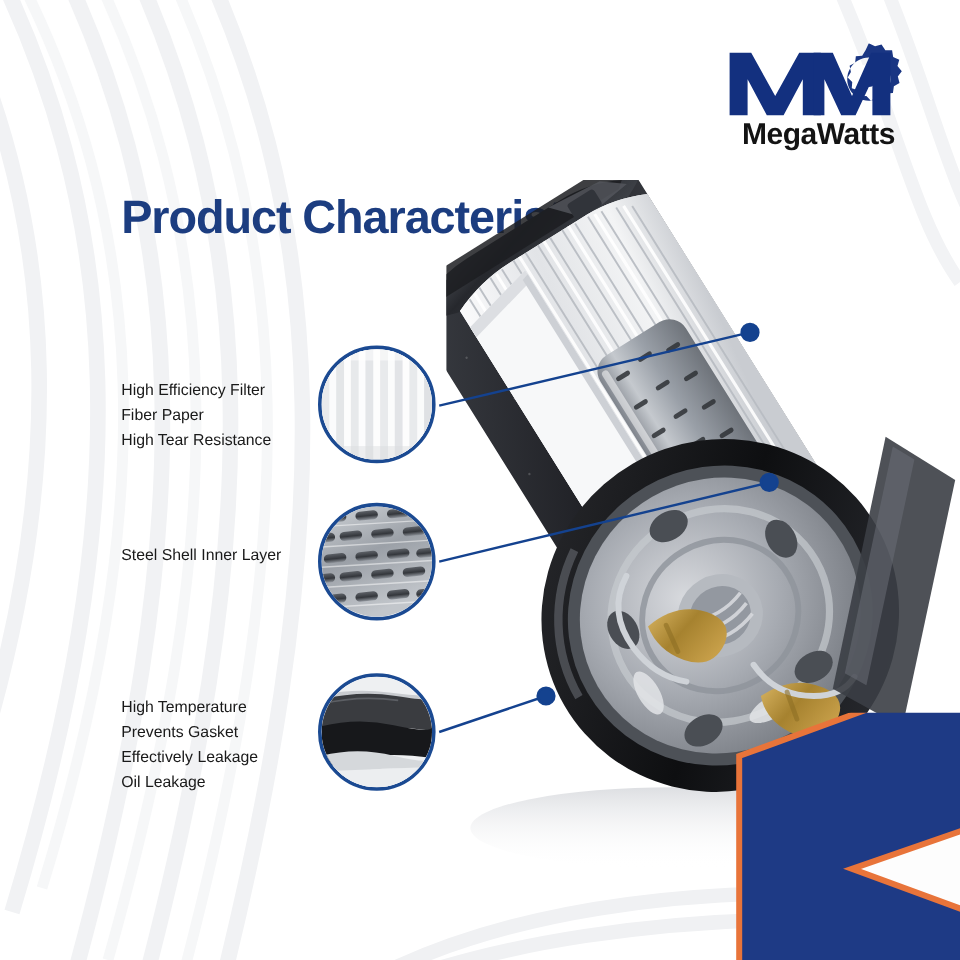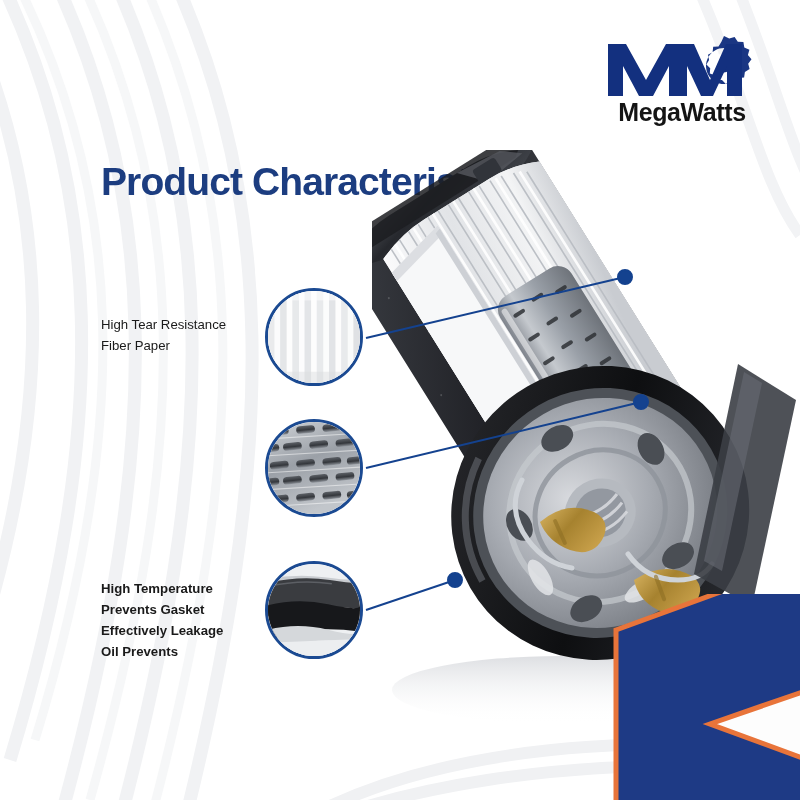--- a/index.html
+++ b/index.html
@@ -401,32 +401,34 @@
       <path d="M0,16 Q30,10 60,14 T98,16 L98,28 Q60,24 30,28 T0,32 Z" fill="#c9ccd0"></path>
       <path d="M0,20 Q34,12 66,17 T98,19 L98,48 Q58,42 28,49 T0,56 Z" fill="#3a3c40"></path>
       <path d="M0,44 Q32,36 64,43 T98,45 L98,72 Q56,66 26,74 T0,80 Z" fill="#17181b"></path>
       <path d="M0,70 Q32,62 64,70 T98,72 L98,84 Q56,78 26,86 T0,92 Z" fill="#d5d8db"></path>
       <path d="M0,84 L98,80 L98,98 L0,98 Z" fill="#eceef0"></path>
       <path d="M0,24 Q34,16 68,21" fill="none" stroke="#6b6e73" stroke-width="1.6" opacity="0.7"></path>
     </svg>
   </div>
 
   <div class="feature" style="left:101px;top:314px;">
+    <div>High Efficiency Filter</div>
+    <div>Fiber Paper</div>
     <div>High Tear Resistance</div>
-    <div>Fiber Paper</div>
   </div>
 
   <div class="feature" style="left:101px;top:452px;">
-  </div>
-
-  <div class="feature" style="left:101px;top:578px;font-weight:bold;">
+    <div>Steel Shell Inner Layer</div>
+  </div>
+
+  <div class="feature" style="left:101px;top:578px;">
     <div>High Temperature</div>
     <div>Prevents Gasket</div>
     <div>Effectively Leakage</div>
-    <div>Oil Prevents</div>
+    <div>Oil Leakage</div>
   </div>
 
   <svg class="corner" viewBox="0 0 210 210">
     <path d="M18,36 L210,-34 L210,210 L18,210 Z" fill="#1e3a85" stroke="#e8743a" stroke-width="5"></path>
     <path d="M210,96 L112,130 L210,166 Z" fill="#fdfdfd" stroke="#e8743a" stroke-width="5"></path>
   </svg>
 
 </div>
 
 </body></html>

